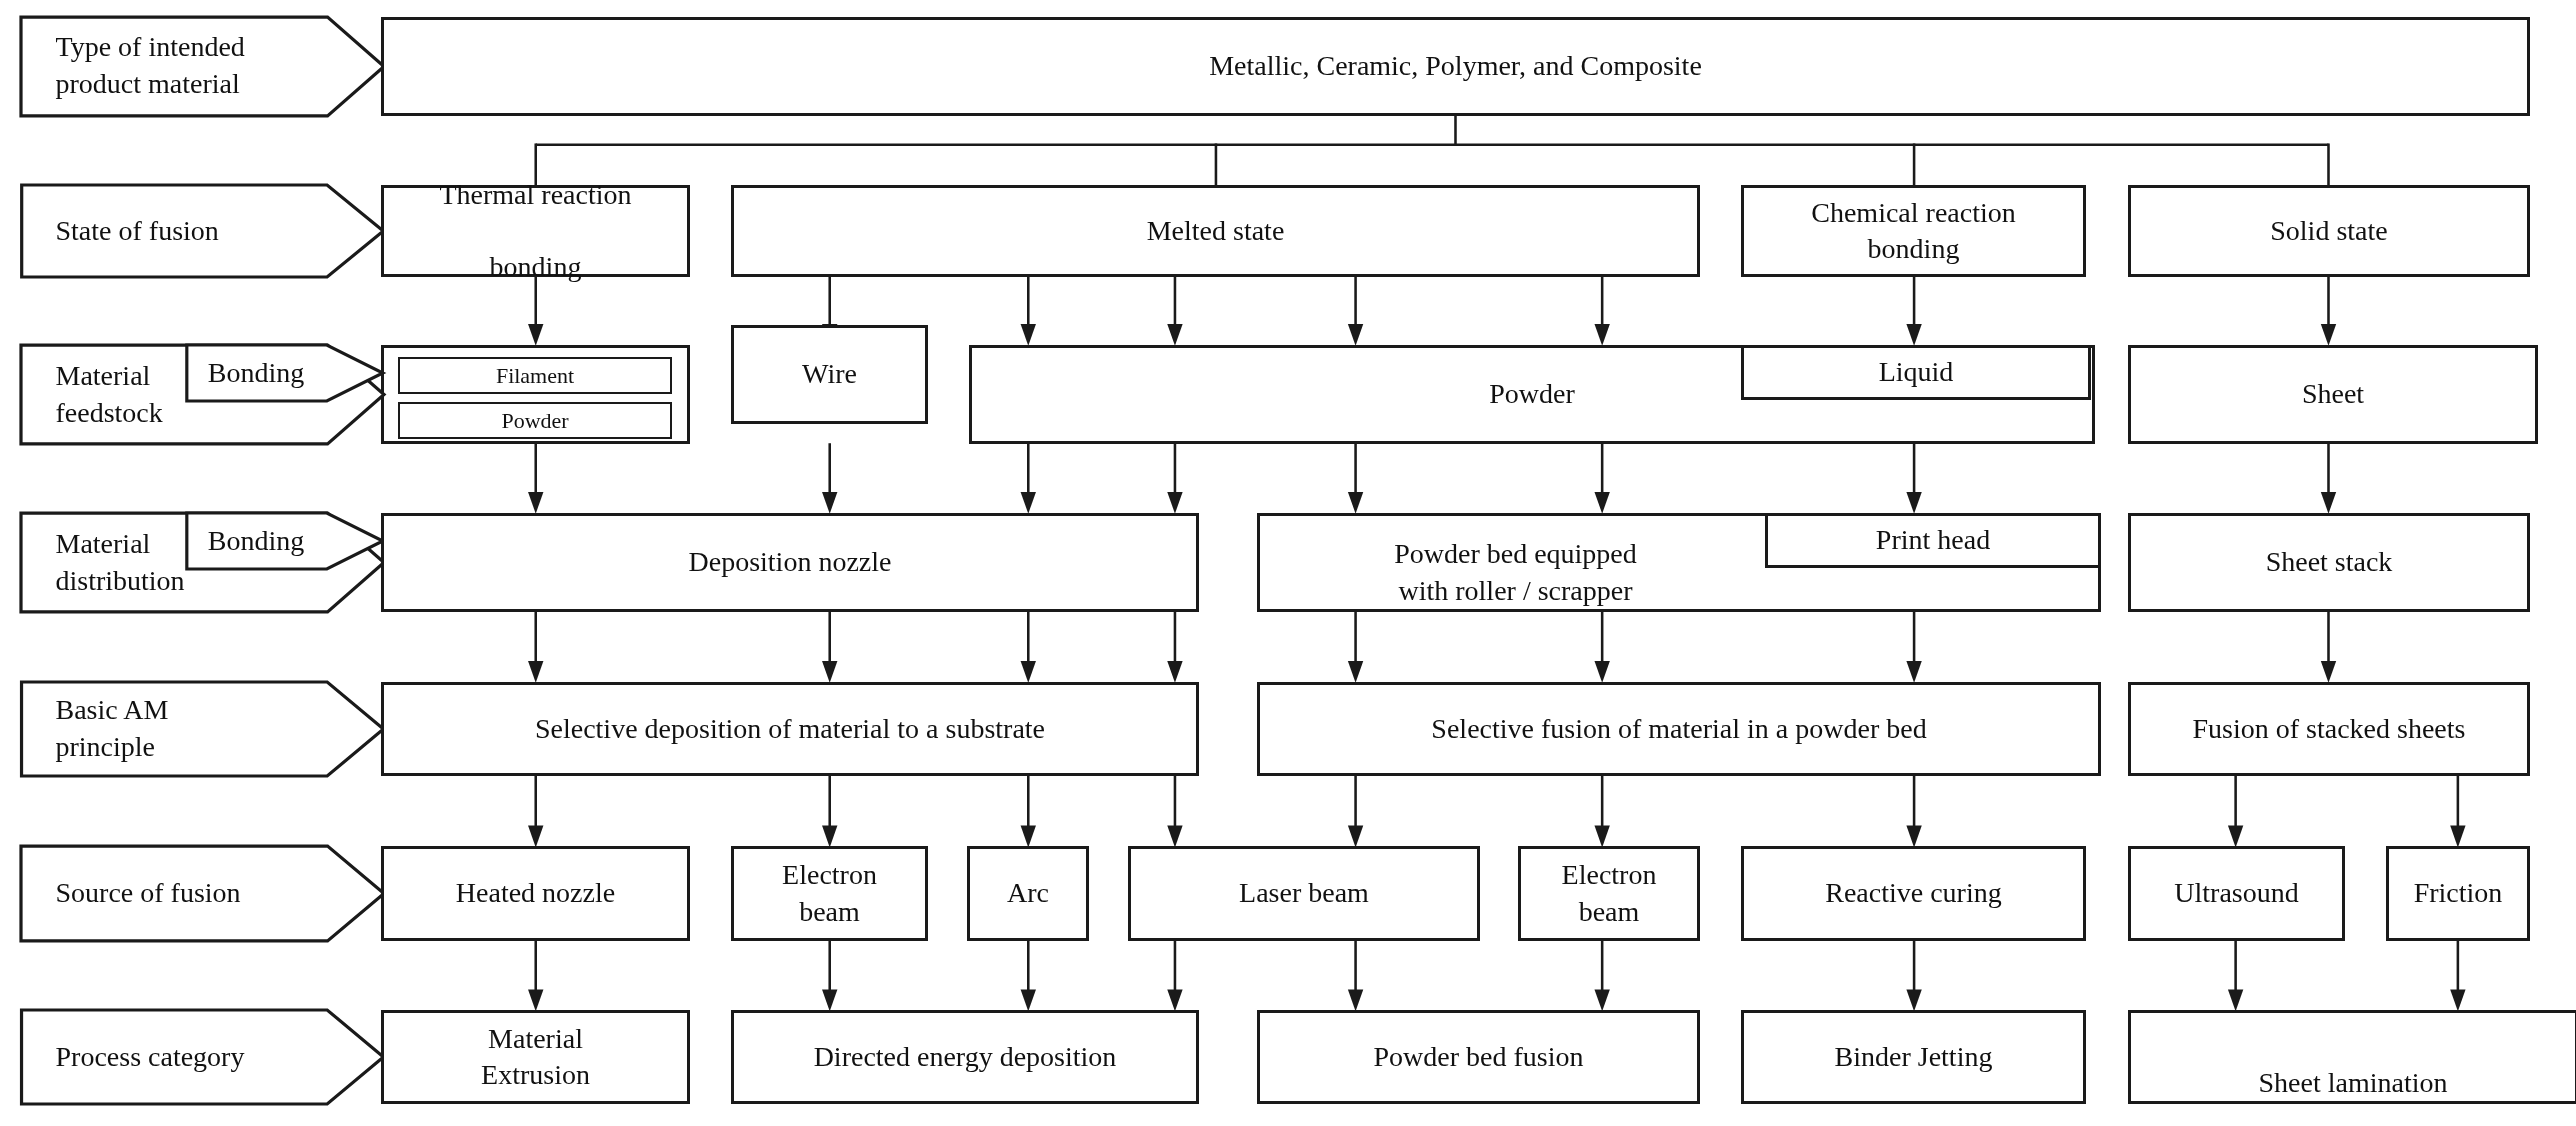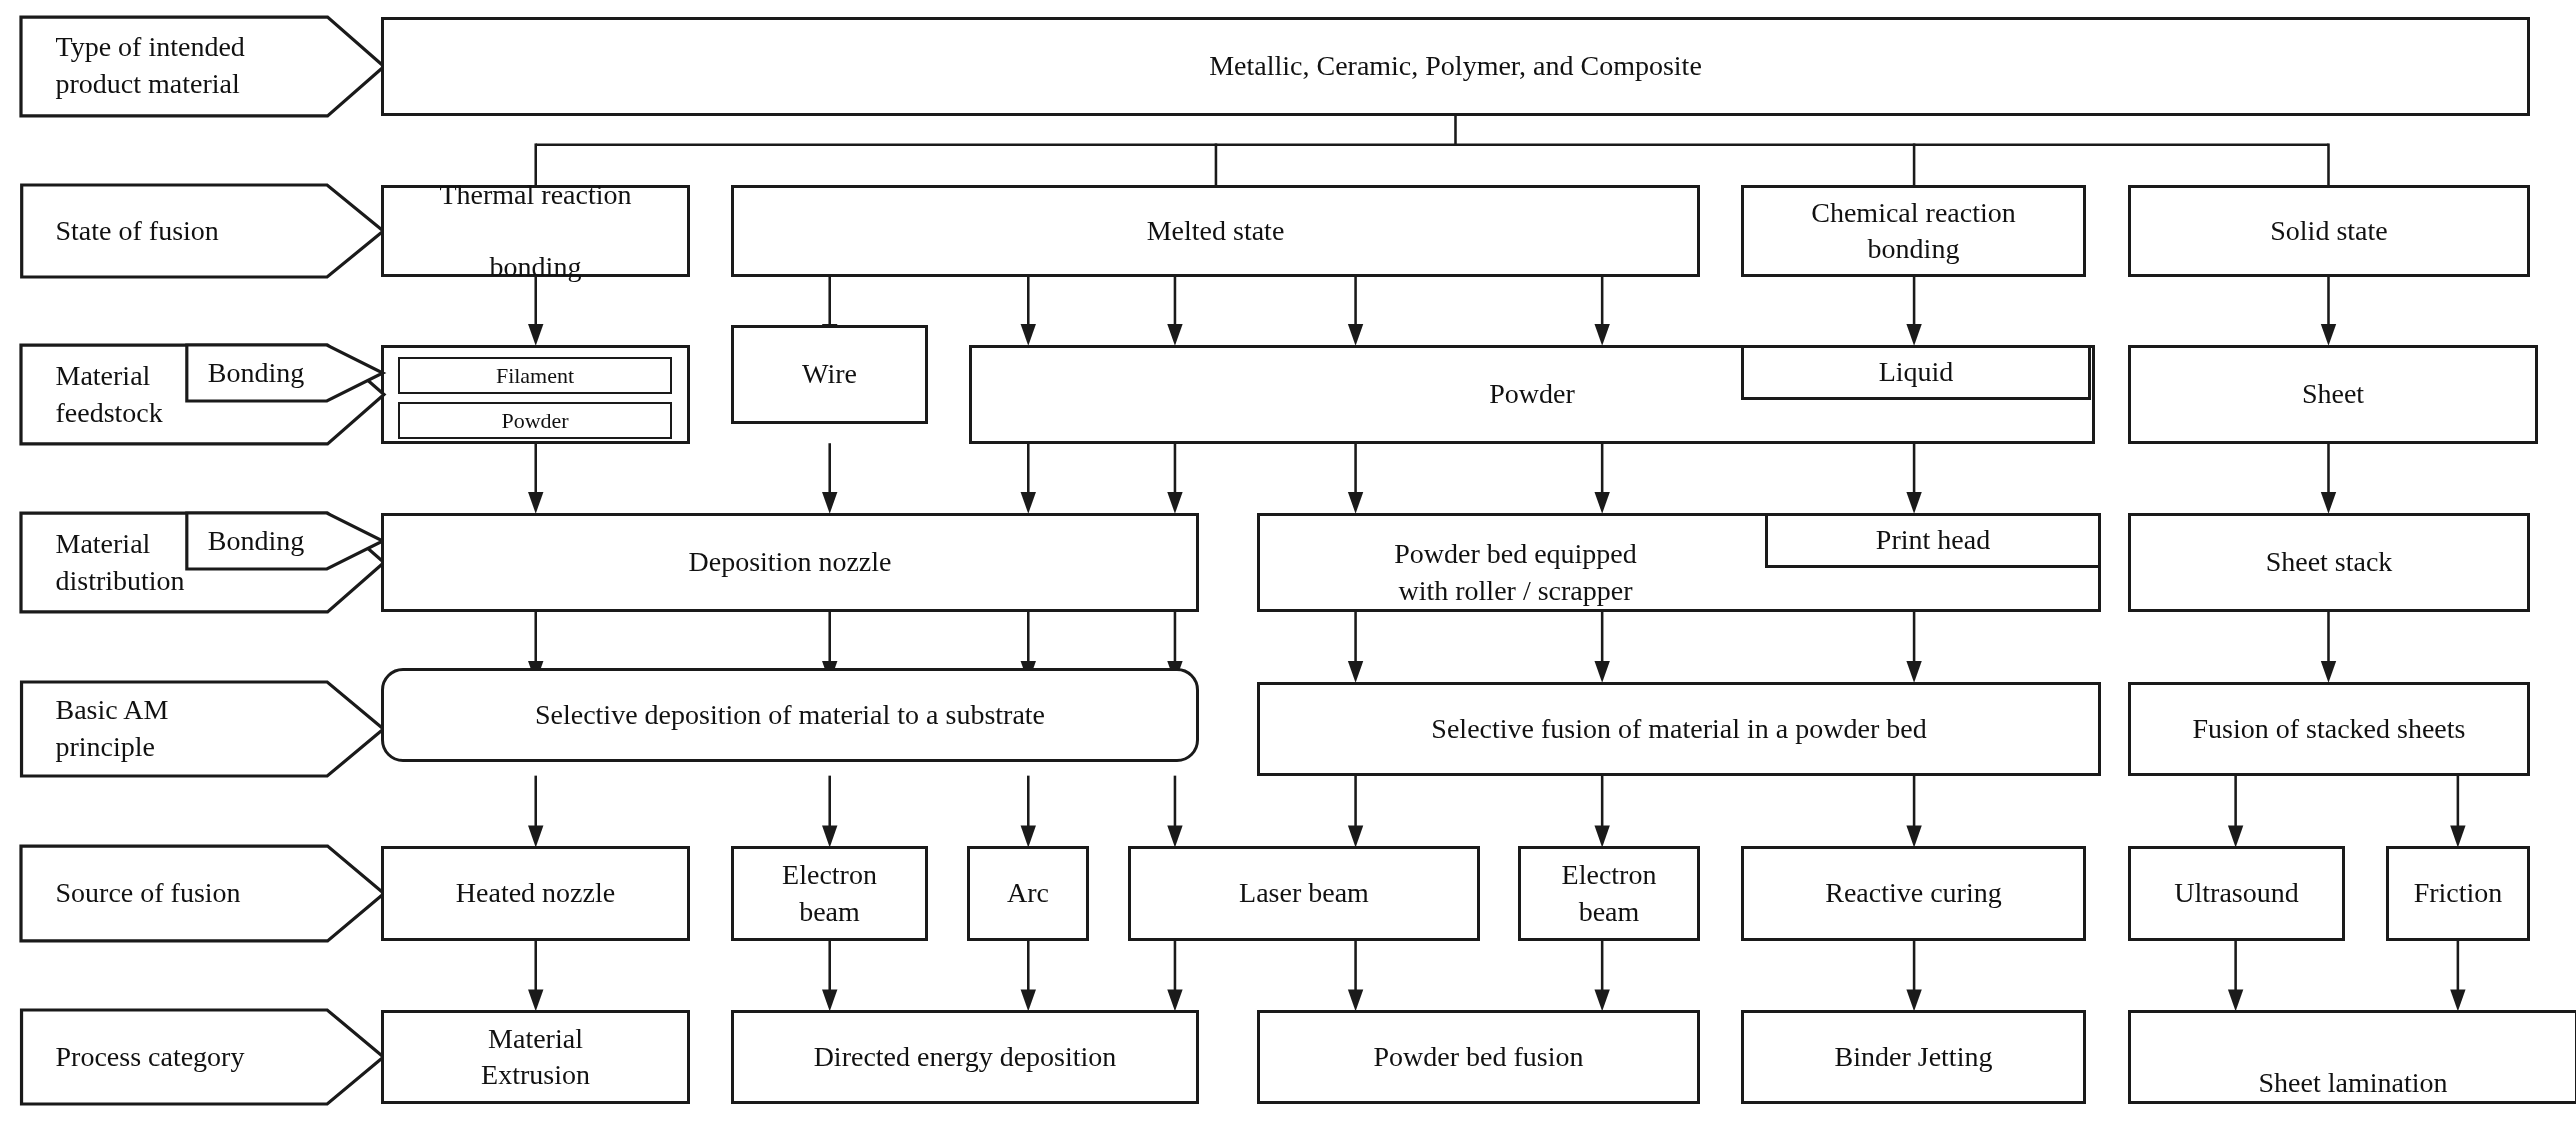--- a/index.html
+++ b/index.html
@@ -231,21 +231,21 @@
     <span>Powder bed equipped</span>
     <span>with roller / scrapper</span>
   </div>
   <div class="box sub" style="left:1765px;top:513px;width:336px;height:55px;">
     <span>Print head</span>
   </div>
   <div class="box" style="left:2128px;top:513px;width:402px;height:99px;">
     <span>Sheet stack</span>
   </div>
 
-  <div class="box" style="left:381px;top:668px;width:818px;height:94px;border-radius:22px;">
+  <div class="box" style="left:381px;top:682px;width:818px;height:94px;">
     <span>Selective deposition of material to a substrate</span>
   </div>
   <div class="box" style="left:1257px;top:682px;width:844px;height:94px;">
     <span>Selective fusion of material in a powder bed</span>
   </div>
   <div class="box" style="left:2128px;top:682px;width:402px;height:94px;">
     <span>Fusion of stacked sheets</span>
   </div>
 
   <div class="box" style="left:381px;top:846px;width:309px;height:95px;">

